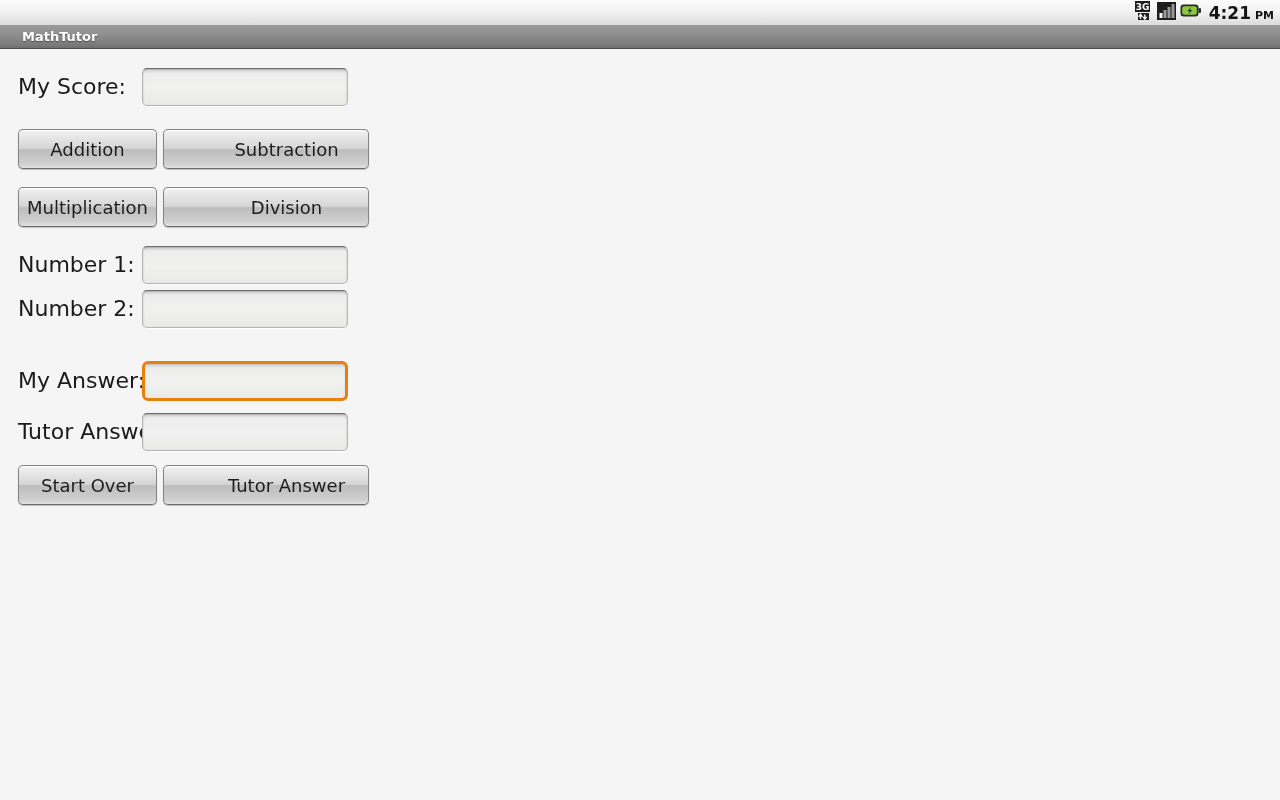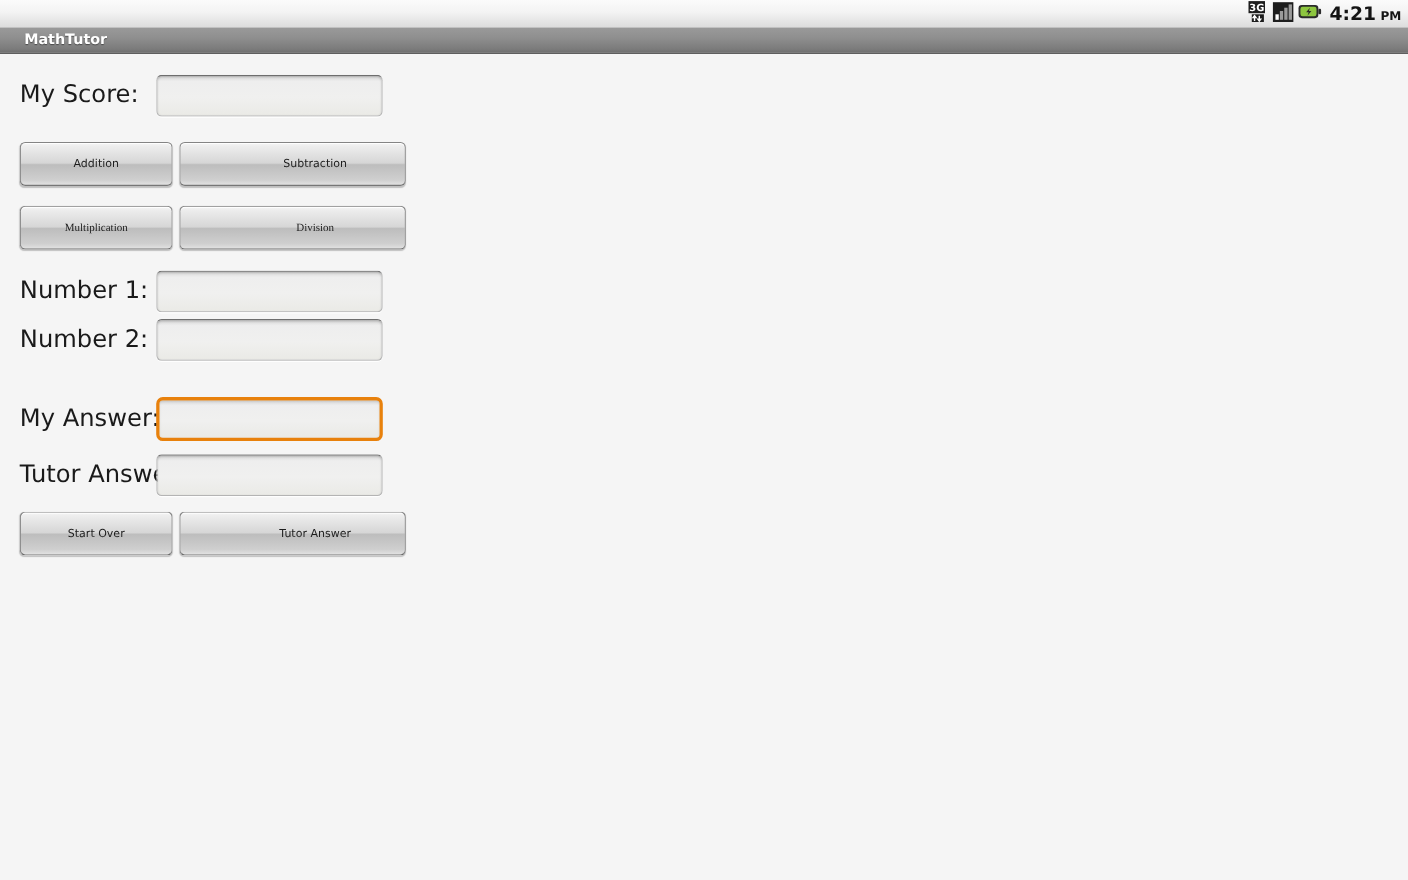--- a/index.html
+++ b/index.html
@@ -121,21 +121,21 @@
     height: 40px;
     box-sizing: border-box;
     border: 1px solid #848484;
     border-bottom-color: #6a6a6a;
     border-radius: 5px;
     background: linear-gradient(to bottom, #f6f6f6 0%, #ededed 8%, #d6d6d6 48%, #bdbdbd 52%, #cfcfcf 88%, #e2e2e2 100%);
     box-shadow: 0 1px 1px rgba(0,0,0,0.22), inset 0 1px 0 rgba(255,255,255,0.85);
     display: flex;
     align-items: center;
     justify-content: center;
-    font-size: 10px;
+    font-size: 18px;
     color: #1d1d1d;
     cursor: default;
     user-select: none;
   }
   .btn-left  { width: 139px; margin-left: 18px; }
   .btn-right { width: 206px; margin-left: 6px; padding-left: 41px; }
 </style>
 </head>
 <body>
 
@@ -188,21 +188,21 @@
   <div class="row" style="top:14px;">
     <span class="field-label">My Score:</span>
     <div class="textfield"></div>
   </div>
 
   <div class="row" style="top:76px;">
     <div class="btn btn-left">Addition</div>
     <div class="btn btn-right">Subtraction</div>
   </div>
 
-  <div class="row" style="top:134px;font-family:Liberation Serif, serif;">
+  <div class="row" style="top:134px;">
     <div class="btn btn-left">Multiplication</div>
     <div class="btn btn-right">Division</div>
   </div>
 
   <div class="row" style="top:192px;">
     <span class="field-label">Number 1:</span>
     <div class="textfield"></div>
   </div>
 
   <div class="row" style="top:236px;">

